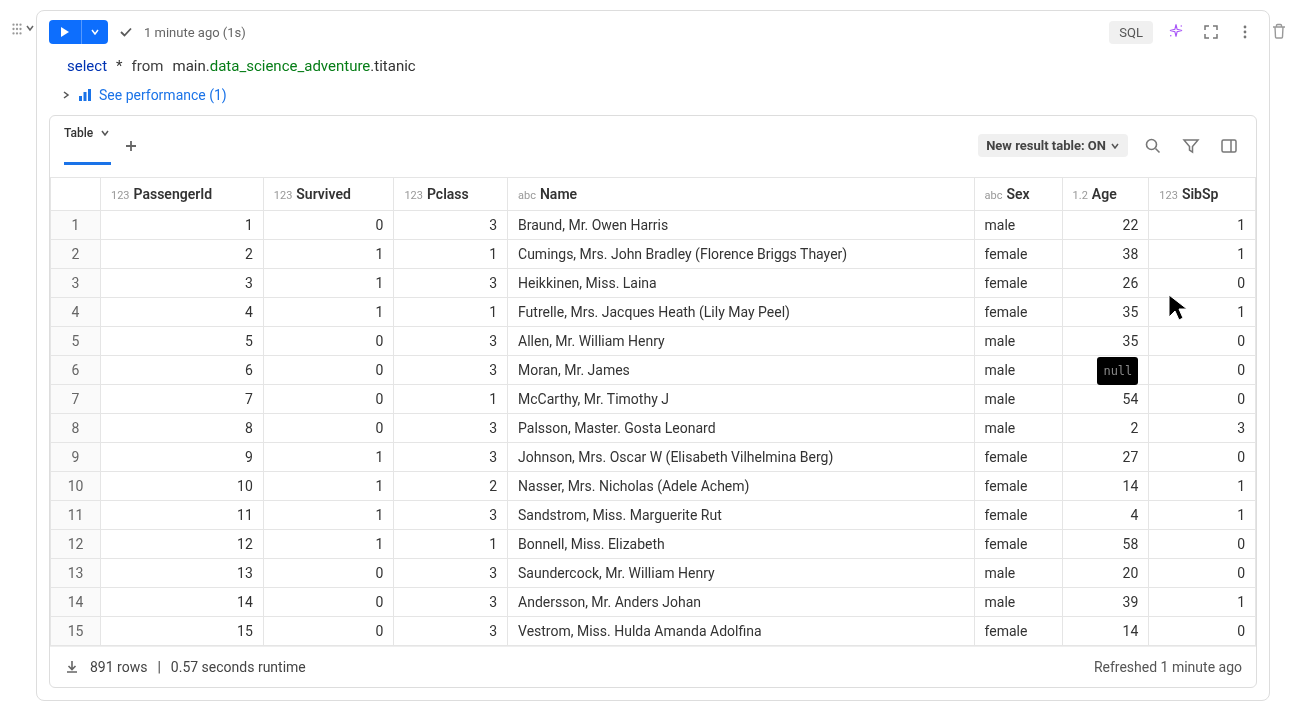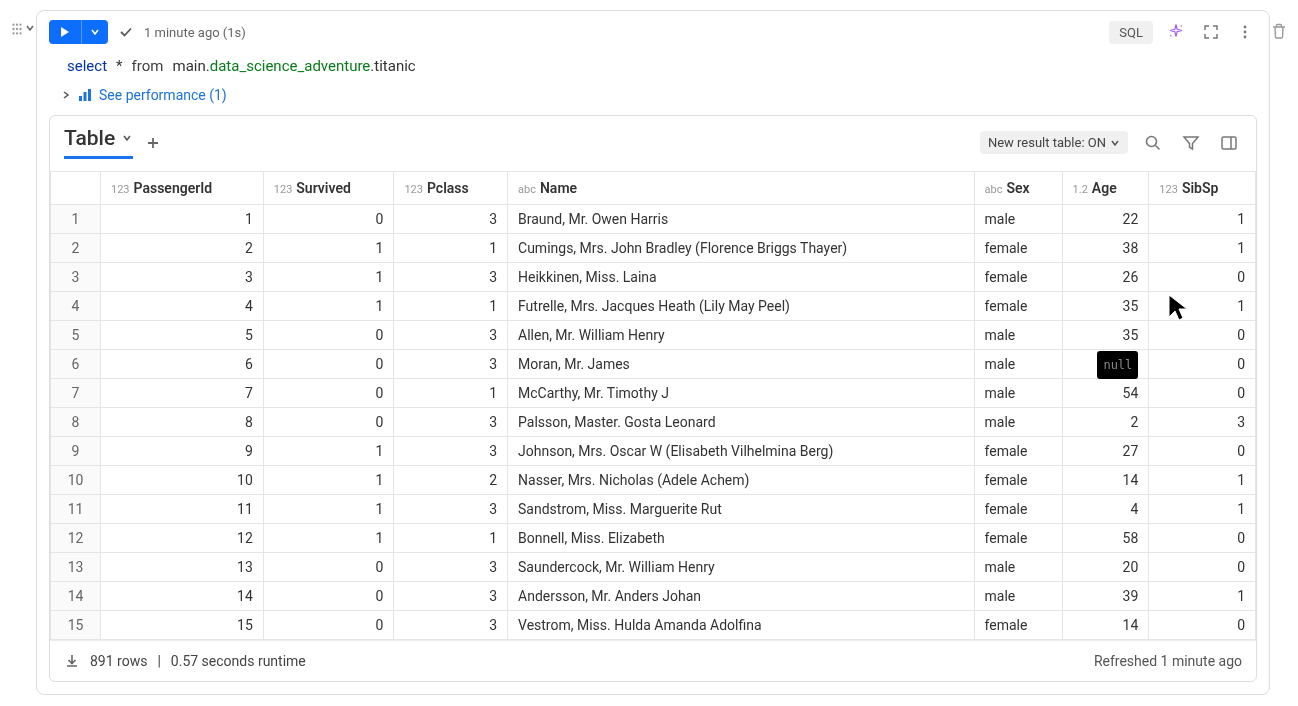--- a/index.html
+++ b/index.html
@@ -29,24 +29,24 @@
     .kw-dot { color: #333; }
     .kw-star { color: #333; }
     
     .perf-row { padding: 4px 16px 12px 24px; display: flex; align-items: center; gap: 6px; font-size: 14px; }
     .perf-chevron { color: #555; cursor: pointer; }
     .perf-icon { color: #1a73e8; }
     .perf-link { color: #1a73e8; cursor: pointer; }
     
     .results-panel { margin: 0 12px 12px 12px; border: 1px solid #ddd; border-radius: 6px; overflow: hidden; }
     .results-tabs { display: flex; align-items: center; padding: 10px 14px; gap: 12px; border-bottom: 2px solid transparent; }
-    .tab-table { font-size: 21px; font-weight: 500; color: #333; display: flex; align-items: center; gap: 6px; padding-bottom: 6px; border-bottom: 3px solid #1a73e8; }
+    .tab-table { font-size: 12px; font-weight: 500; color: #333; display: flex; align-items: center; gap: 6px; padding-bottom: 22px; border-bottom: 3px solid #1a73e8; }
     .tab-add { color: #666; cursor: pointer; font-size: 18px; }
     .results-tabs-spacer { flex: 1; }
-    .result-toggle { background: #f0f0f0; border-radius: 4px; padding: 4px 8px; font-size: 13px; color: #444; display: flex; align-items: center; gap: 4px; cursor: pointer; }
+    .result-toggle { background: #f0f0f0; border-radius: 4px; padding: 4px 8px; font-size: 13px; color: #444; display: flex; align-items: center; gap: 4px; cursor: pointer; font-weight: bold; }
     
     .data-table { width: 100%; border-collapse: collapse; font-size: 14px; border-radius: 12px; }
     .data-table th { text-align: left; padding: 8px 10px; border: 1px solid #e5e5e5; background: #fff; font-weight: 600; color: #333; font-size: 14px; }
     .data-table th .col-type { color: #999; font-size: 11px; margin-right: 4px; font-weight: normal; }
     .data-table td { padding: 6px 10px; border: 1px solid #e5e5e5; color: #333; }
     .data-table td.num { text-align: right; }
     .data-table td.rownum { text-align: center; color: #666; background: #fafafa; width: 50px; }
     .null-badge { background: #000000; color: #888; border-radius: 3px; padding: 7px 6px; font-family: monospace; font-size: 12px; }
     
     .footer-row { display: flex; align-items: center; padding: 12px 14px; border-top: 1px solid #eee; font-size: 14px; color: #444; gap: 10px; }

